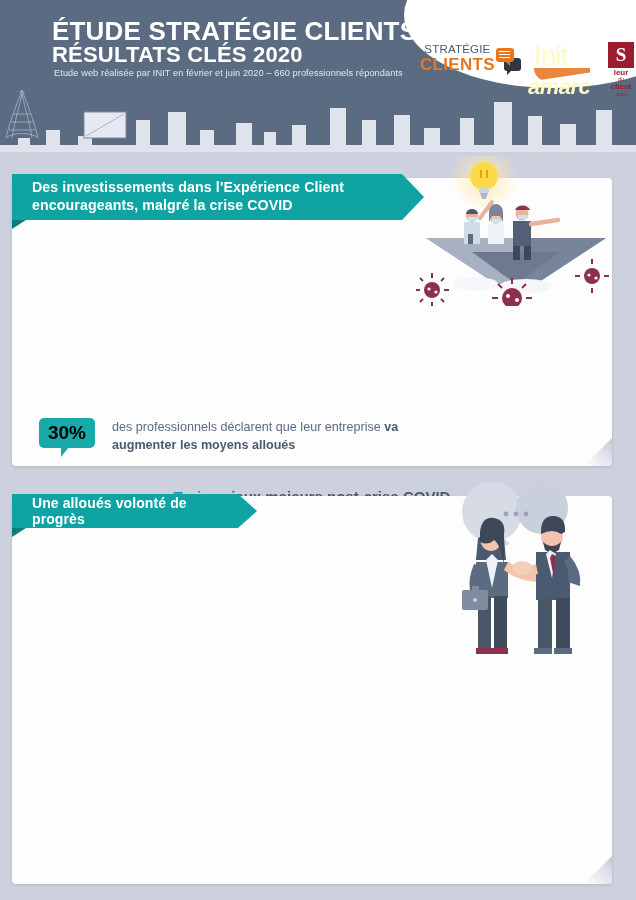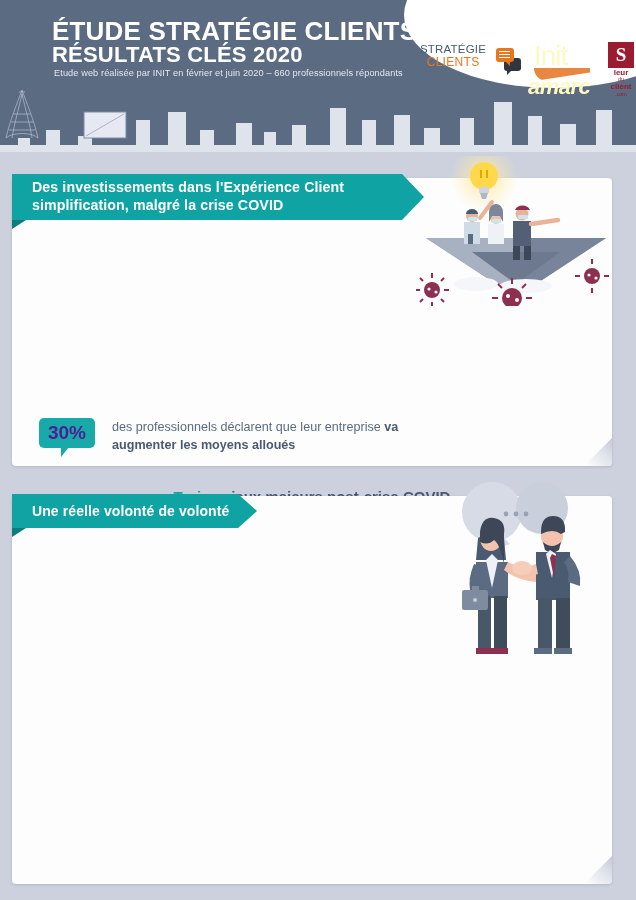--- a/index.html
+++ b/index.html
@@ -32,21 +32,21 @@
     letter-spacing: .1px; white-space: nowrap;
   }
   
   .logo-oval {
     position: absolute; left: 404px; top: -58px; width: 300px; height: 146px;
     background: #ffffff; border-radius: 50%;
   }
   .logos { position: absolute; left: 412px; top: 6px; width: 224px; height: 66px; margin-top: 32px; }
   .logo-sc { position: absolute; left: 8px; top: 6px; text-align: center; line-height: 1.02; }
   .logo-sc .l1 { font-size: 11.5px; color: #4a5a70; letter-spacing: .2px; }
-  .logo-sc .l2 { font-size: 12px; color: #e8761e; font-weight: 400; letter-spacing: .3px; }
+  .logo-sc .l2 { font-size: 17px; color: #e8761e; font-weight: 700; letter-spacing: .3px; }
   .bubble-dark {
     position: absolute; left: 92px; top: 20px; width: 17px; height: 13px;
     background: #2f3640; border-radius: 3px;
   }
   .bubble-dark:after {
     content:""; position:absolute; left:3px; bottom:-4px;
     border-left:5px solid #2f3640; border-bottom:5px solid transparent;
   }
   .bubble-orange {
     position: absolute; left: 84px; top: 10px; width: 18px; height: 14px;
@@ -114,21 +114,21 @@
   }
   #banner2 .tip { border-top-width:17px; border-bottom-width:17px; border-left-width:19px; right:-19px; }
   .banner .shadow {
     position:absolute; left:0; bottom:-9px; width:14px; height:9px;
     background:#0b7d7d; clip-path: polygon(0 0, 100% 0, 0 100%);
   }
 
   
   .badge30 {
     position:absolute; left:27px; top:240px; width:56px; height:30px;
-    background:#18a9a9; border-radius:5px; color:#4c1d95;
+    background:#18a9a9; border-radius:5px; color:#000000;
     font-size:19px; font-weight:bold; text-align:center; line-height:30px;
   }
   .badge30 .tail {
     position:absolute; left:22px; bottom:-9px; width:0; height:0;
     border-left:8px solid #18a9a9; border-bottom:10px solid transparent;
   }
   .t30 {
     position:absolute; left:100px; top:240px; width:330px;
     font-size:12.6px; color:#5b6b82; line-height:1.45;
   }
@@ -341,21 +341,21 @@
         <rect x="61" y="47" width="8" height="3" rx="1" fill="#18a9a9"></rect>
         <path d="M38,30 q-6,4 -6,10 l0,10 l20,0 l0,-14 z" fill="#f8cfc0"></path>
         <path d="M24,44 L44,36 L50,50 L30,56 Z" fill="#4a5a70"></path>
         <path d="M86,26 q8,-4 10,2 q2,6 -6,10 l-10,6 l-6,-10z" fill="#f8cfc0"></path>
         <rect x="86" y="42" width="16" height="14" fill="#4a5a70"></rect>
       </svg>
     </div>
   </div>
 
   <div class="banner" id="banner1">
-    <span>Des investissements dans l'Expérience Client simplification, malgré la crise COVID</span>
+    <span>Des investissements dans l'Expérience Client encourageants, malgré la crise COVID</span>
     <span class="tip"></span>
     <span class="shadow"></span>
   </div>
 
   <div class="card" id="card2">
     <div class="fold"></div>
 
     <svg style="position:absolute;left:418px;top:-18px;width:180px;height:200px" viewBox="0 0 180 200">
       <circle cx="62" cy="34" r="30" fill="#d6dbe5"></circle>
       <circle cx="112" cy="30" r="26" fill="#c9cfdb"></circle>
@@ -397,18 +397,18 @@
         <path d="M104,170 h18 v6 h-18z" fill="#5b6b82"></path>
         <path d="M124,170 h18 v6 h-18z" fill="#5b6b82"></path>
       </g>
 
       <ellipse cx="92" cy="90" rx="10" ry="7" fill="#f6cdb9"></ellipse>
     </svg>
 
   </div>
 
   <div class="banner" id="banner2">
-    <span>Une réelle volonté de volonté</span>
+    <span>Une alloués volonté de progrès</span>
     <span class="tip"></span>
     <span class="shadow"></span>
   </div>
 
 </div>
 
 </body></html>

